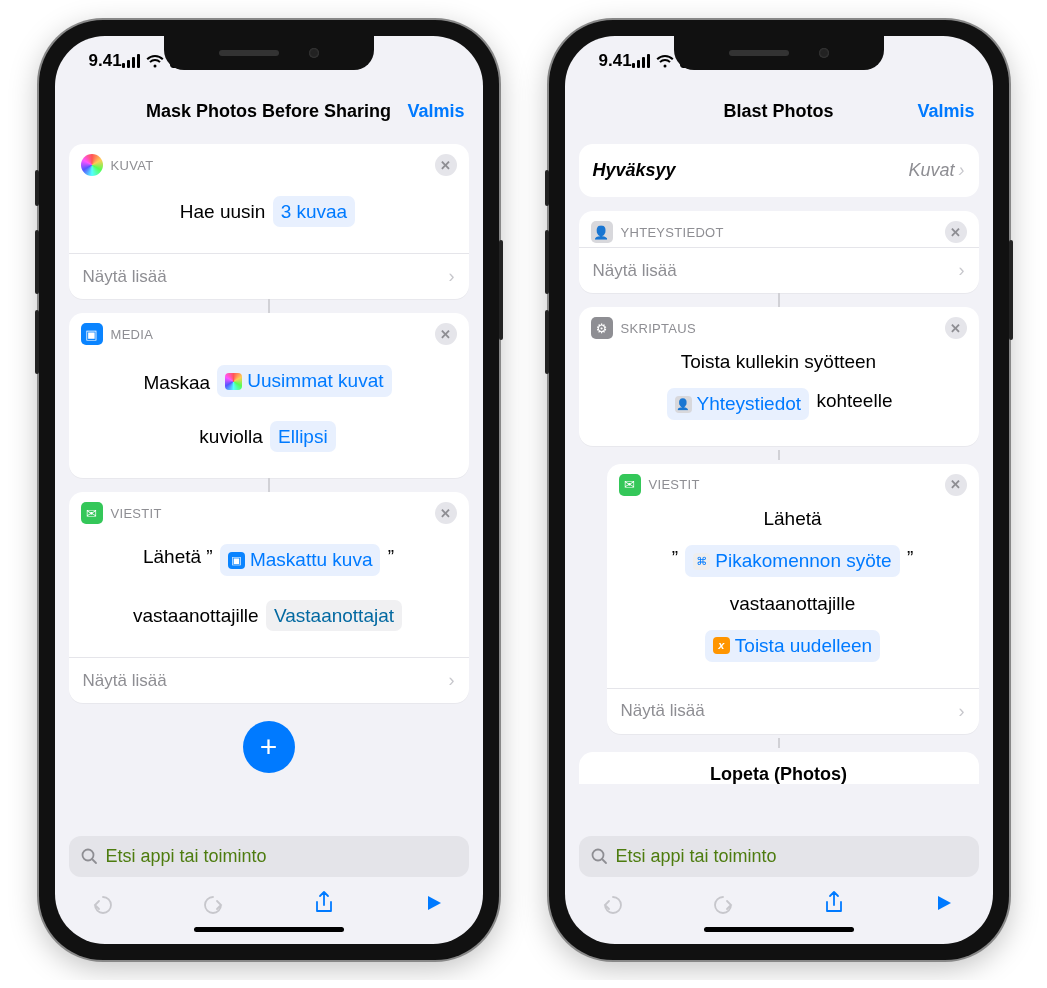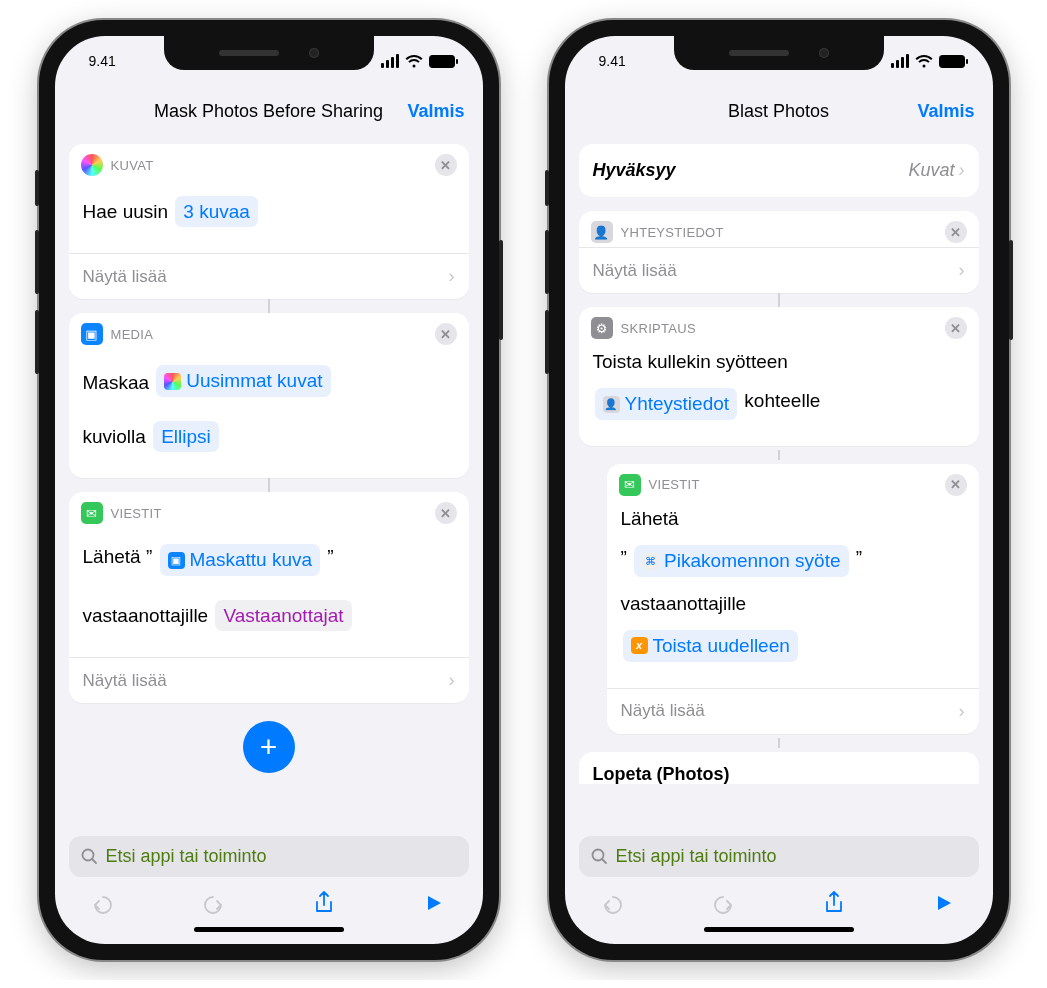--- a/index.html
+++ b/index.html
@@ -26,55 +26,55 @@
   .notch {
     position: absolute; top: 0; left: 50%; transform: translateX(-50%);
     width: 210px; height: 34px; background: #111;
     border-bottom-left-radius: 20px; border-bottom-right-radius: 20px;
     z-index: 50; display:flex; align-items:center; justify-content:center; gap:30px;
   }
   .notch .speaker { width: 60px; height: 6px; background:#333; border-radius:3px; }
   .notch .cam { width:10px; height:10px; background:#222; border-radius:50%; box-shadow: inset 0 0 2px #555;}
 
   .status-bar {
-    height: 50px; display: flex; justify-content: space-between;
-    align-items: center; padding: 0 28px 0 34px; font-size: 14px; font-weight: 400;
+    height: 50px; display: flex; justify-content: flex-start;
+    align-items: center; padding: 0 28px 0 34px; font-size: 17px; font-weight: 700;
     position: relative; z-index: 10;
   }
   .status-right { display: flex; gap: 6px; align-items: center; }
   .sig { display:flex; gap:2px; align-items:flex-end; }
   .sig i { width:3px; background:#000; display:block; border-radius:1px;}
   .sig i:nth-child(1){height:5px} .sig i:nth-child(2){height:8px} .sig i:nth-child(3){height:11px} .sig i:nth-child(4){height:14px}
   .bat { width:26px; height:13px; border:1.5px solid #000; border-radius:3px; position:relative;}
   .bat::after{content:"";position:absolute;right:-4px;top:3px;width:2px;height:5px;background:#000;border-radius:1px;}
   .bat i{display:block;background:#000;height:100%;width:100%;border-radius:1px;}
 
   .nav-bar {
     height: 50px; display:flex; align-items:center; justify-content:center;
     position:relative; padding: 0 16px;
   }
-  .nav-title { font-size: 18px; font-weight: 400; text-align:center; flex:1;}
+  .nav-title { font-size: 18px; font-weight: 700; text-align:center; flex:1;}
   .nav-done { position:absolute; right:18px; color:#007aff; font-size:18px; font-weight:600;}
 
-  .content { flex:1; overflow-y:auto; padding: 8px 14px 4px; display:flex; flex-direction:column; gap:14px; align-items:center;}
+  .content { flex:1; overflow-y:auto; padding: 8px 14px 4px; display:flex; flex-direction:column; gap:14px; align-items:center;text-align:center;}
   .card { width:100%; background:#fff; border-radius:14px; box-shadow:0 1px 0 rgba(0,0,0,.04); }
   .card.inner { width: calc(100% - 28px); margin-left:28px; }
   .card-head { display:flex; align-items:center; gap:8px; padding:10px 12px 4px; }
   .app-icon { width:22px; height:22px; border-radius:5px; display:flex; align-items:center; justify-content:center; font-size:13px;}
   .app-icon.photos{background:conic-gradient(#f55,#fc5,#5f5,#5ff,#55f,#f5f,#f55);border-radius:50%;}
   .app-icon.media{background:#0a84ff;color:#fff;}
   .app-icon.messages{background:#34c759;color:#fff;}
   .app-icon.contacts{background:#d8d8dc;color:#666;}
   .app-icon.script{background:#8e8e93;color:#fff;}
   .app-icon.var{background:#ff9500;color:#fff;font-style:italic;font-weight:700;}
   .card-head .label { font-size:13px; color:#8e8e93; text-transform:uppercase; letter-spacing:.3px; font-weight:500;}
   .close-icon { margin-left:auto; width:22px; height:22px; border-radius:50%; background:#e5e5ea; color:#8e8e93; display:flex; align-items:center; justify-content:center; font-size:13px; font-weight:700;}
   .card-body { padding: 4px 14px 14px; font-size:19px; line-height:1.55; }
   .token { display:inline-flex; align-items:center; gap:5px; background:#e8f0fe; color:#007aff; border-radius:7px; padding:1px 8px; font-weight:500; margin:12px 2px;}
-  .token.gray { background:#f0f0f2; color:#a21caf; }
+  .token.gray { background:#f0f0f2; color:#0369a1; }
   .token .tk-icon{width:17px;height:17px;border-radius:4px;display:inline-flex;align-items:center;justify-content:center;font-size:11px;}
   .show-more { border-top:1px solid #e5e5ea; padding:12px 14px; font-size:17px; color:#8e8e93; display:flex; justify-content:space-between; align-items:center;}
   .chev { color:#c7c7cc; font-size:18px; }
 
   .row { background:#fff; border-radius:14px; padding:16px 14px; display:flex; justify-content:space-between; align-items:center; width:100%; font-size:18px;font-style:italic;}
   .row .k{font-weight:600;}
   .row .v{color:#8e8e93; display:flex; align-items:center; gap:4px;}
 
   .connector { width:2px; height:14px; background:#d1d1d6; margin:-14px 0;}
   .connector.short{height:10px;margin:-10px 0;}

